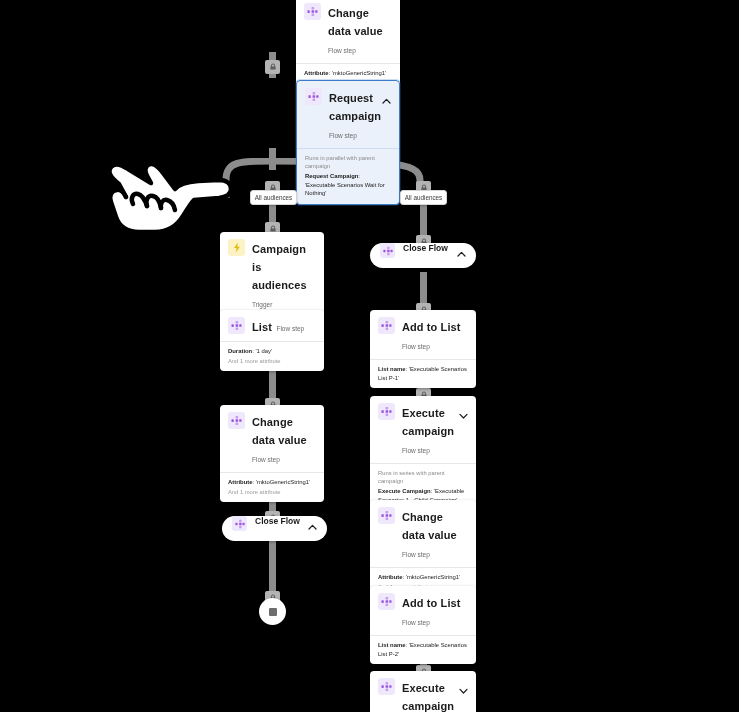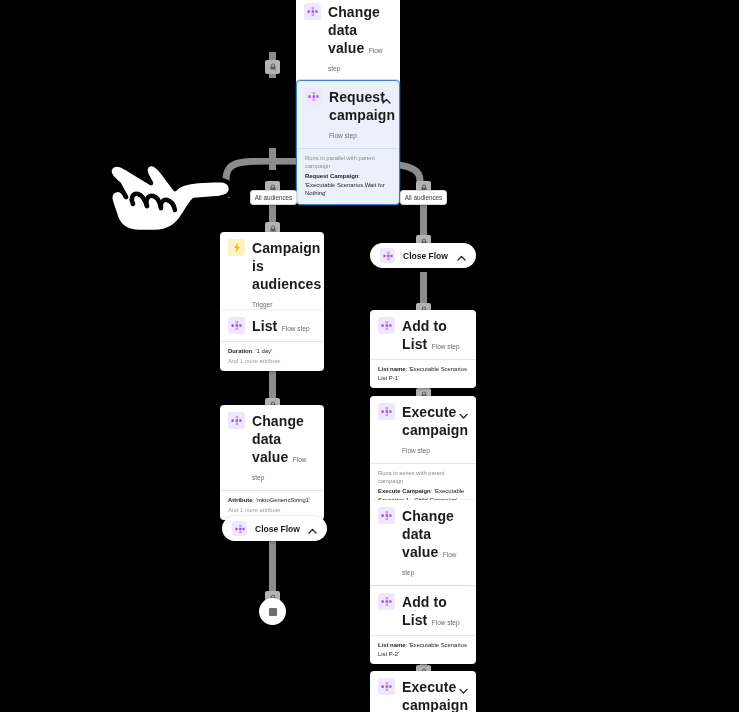--- a/index.html
+++ b/index.html
@@ -29,41 +29,41 @@
     box-sizing:border-box;
   }
   .node .head{display:flex;align-items:flex-start;padding:7px 8px 6px 8px;}
   .node .ico{
     width:17px;height:17px;border-radius:3px;flex:0 0 auto;margin-right:7px;
     display:flex;align-items:center;justify-content:center;
   }
   .ico-flow{background:#efe7fb;}
   .ico-trigger{background:#fdf2c4;}
   .node .titles{flex:1 1 auto;min-width:0;}
-  .node .t1{font-size:14px;font-weight:bold;color:#1b1b1b;line-height:11px;letter-spacing:.1px;}
+  .node .t1{font-size:11px;font-weight:bold;color:#1b1b1b;line-height:11px;letter-spacing:.1px;}
   .node .t2{font-size:6.5px;color:#6b6b6b;line-height:10px;margin-top:1px;}
   .node .chev{flex:0 0 auto;margin-left:4px;margin-top:2px;}
   .node .body{
     border-top:1px solid #e6e6e6;padding:5px 8px 6px 8px;
   }
   .node .note{font-size:5.8px;color:#8a8a8a;line-height:8px;margin-bottom:2px;}
   .node .kv{font-size:5.9px;color:#1b1b1b;line-height:8.5px;}
   .node .kv b{font-weight:bold;}
   .node .more{font-size:5.8px;color:#9b9b9b;line-height:8.5px;margin-top:1px;}
 
   .node.selected{
     border:1.5px solid #3d7cc9;background:#eaf1fb;
     box-shadow:0 0 0 1px rgba(61,124,201,.25);
   }
   .node.selected .body{border-top-color:#cfdcef;}
 
   
   .pill{
     position:absolute;background:#fff;border-radius:18px;height:25px;
-    display:flex;align-items:center;padding:0 10px;box-sizing:border-box;
+    display:flex;align-items:flex-start;padding:0 10px;box-sizing:border-box;
     box-shadow:0 1px 3px rgba(0,0,0,.35);
   }
   .pill .ico{width:15px;height:15px;border-radius:3px;background:#efe7fb;
     display:flex;align-items:center;justify-content:center;margin-right:8px;flex:0 0 auto;}
   .pill .ptitle{font-size:8.5px;font-weight:bold;color:#1b1b1b;flex:1 1 auto;}
   .pill .chev{margin-left:6px;flex:0 0 auto;}
 
   
   .chip{
     position:absolute;background:#fff;border:1px solid #d6d6d6;border-radius:3px;

